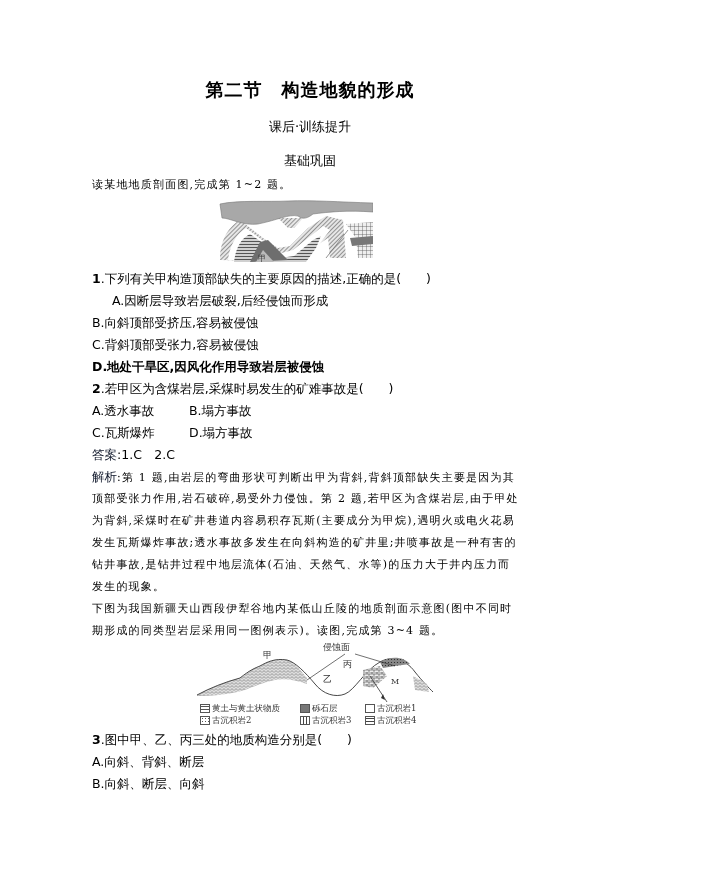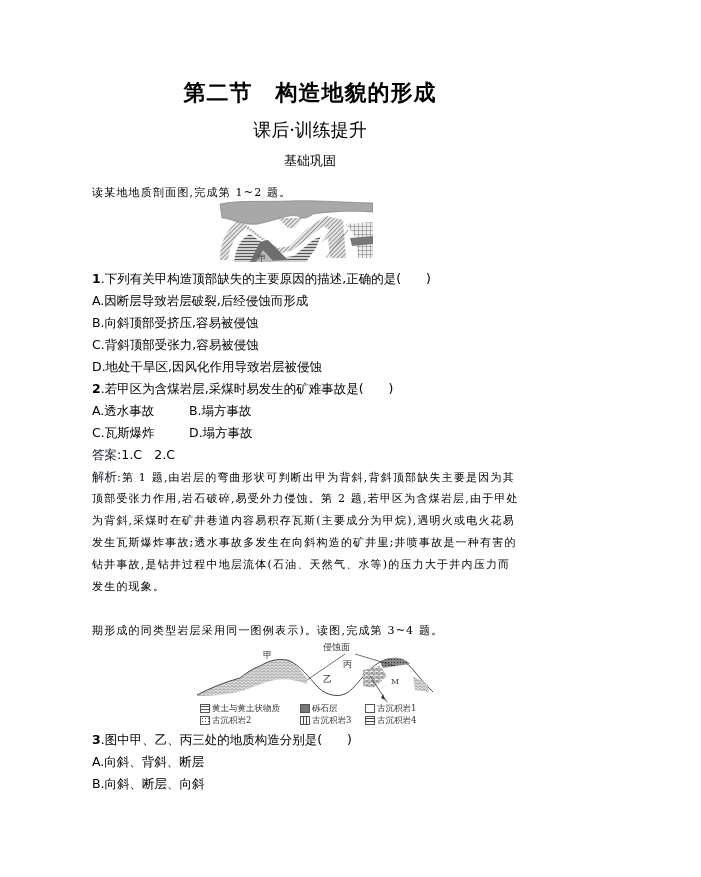--- a/index.html
+++ b/index.html
@@ -1,19 +1,19 @@
 <!DOCTYPE html>
 <html><head>
   <meta charset="utf-8">
   <style>
     html, body { margin: 0; padding: 0; background: #ffffff; }
     body { width: 701px; height: 877px; position: relative; overflow: hidden; font-family: "DejaVu Sans", sans-serif; color: #000; }
     .page { position: absolute; left: 0; top: 0; width: 701px; height: 877px; }
-    .title { position: absolute; left: 0; width: 620px; top: 78px; text-align: center; font-family: Liberation Sans, sans-serif; font-weight: bold; font-size: 22px; letter-spacing: 1px; }
-    .subtitle { position: absolute; left: 0; width: 620px; top: 118px; text-align: center; font-family: "DejaVu Serif", serif; font-size: 18px; }
+    .title { position: absolute; left: 0; width: 620px; top: 78px; text-align: center; font-family: Liberation Sans, sans-serif; font-weight: bold; font-size: 18px; letter-spacing: 1px; }
+    .subtitle { position: absolute; left: 0; width: 620px; top: 118px; text-align: center; font-family: "DejaVu Serif", serif; font-size: 13px; }
     .section { position: absolute; left: 0; width: 620px; top: 152px; text-align: center; font-family: "DejaVu Serif", serif; font-size: 13px; }
     .line { position: absolute; left: 92px; font-size: 12.5px; line-height: 18px; white-space: nowrap; }
     .serif-small { font-family: "DejaVu Serif", serif; font-size: 11px; letter-spacing: 1.2px; }
     .q { font-size: 12.5px; }
     .qnum { font-weight: bold; }
     .red { color: #0f172a; }
     .opt-col2 { position: absolute; left: 97px; }
     .fig1 { position: absolute; left: 218px; top: 198px; width: 155px; height: 64px; }
     .fig2 { position: absolute; left: 195px; top: 640px; width: 240px; height: 88px; }
     .legend { position: absolute; font-size: 8.5px; font-family: "DejaVu Serif", serif; color: #333; white-space: nowrap; }
@@ -21,21 +21,21 @@
   </style>
 </head>
 <body>
 
 <div class="page">
 
   <div class="title">第二节　构造地貌的形成</div>
   <div class="subtitle">课后·训练提升</div>
   <div class="section">基础巩固</div>
 
-  <div class="line serif-small" style="top:184px;text-align:right;">读某地地质剖面图,完成第 1~2 题。</div>
+  <div class="line serif-small" style="top:176px;text-align:right;">读某地地质剖面图,完成第 1~2 题。</div>
 
   <svg class="fig1" viewBox="0 0 155 64">
     <defs>
       <pattern id="hatchA" width="3" height="3" patternUnits="userSpaceOnUse" patternTransform="rotate(45)">
         <rect width="3" height="3" fill="#e6e6e6"></rect>
         <line x1="0" y1="0" x2="0" y2="3" stroke="#6e6e6e" stroke-width="1.4"></line>
       </pattern>
       <pattern id="hatchB" width="3" height="3" patternUnits="userSpaceOnUse">
         <rect width="3" height="3" fill="#d0d0d0"></rect>
         <line x1="0" y1="1.5" x2="3" y2="1.5" stroke="#555" stroke-width="1"></line>
@@ -64,24 +64,24 @@
     <line x1="108" y1="60" x2="130" y2="32" stroke="#777" stroke-width="0.8"></line>
 
     <path d="M2 6 C20 2 50 4 70 3 C95 2 120 4 155 5 L155 14 C130 12 110 14 95 16 C90 20 85 22 80 18 C70 16 60 22 40 26 C25 28 12 20 4 20 Z" fill="#a8a8a8" stroke="#777" stroke-width="0.6"></path>
 
     <text x="40" y="63" font-size="8" fill="#333" font-family="DejaVu Sans, sans-serif">甲</text>
   </svg>
 
   <div class="line q" style="top:270px;">
     <span class="qnum">1</span><span>.下列有关甲构造顶部缺失的主要原因的描述,正确的是(　　)</span>
   </div>
-  <div class="line q" style="top:292px;">A.因断层导致岩层破裂,后经侵蚀而形成</div>
+  <div class="line q" style="top:292px;margin-left:20px;">A.因断层导致岩层破裂,后经侵蚀而形成</div>
   <div class="line q" style="top:314px;">B.向斜顶部受挤压,容易被侵蚀</div>
   <div class="line q" style="top:336px;">C.背斜顶部受张力,容易被侵蚀</div>
-  <div class="line q" style="top:358px;">D.地处干旱区,因风化作用导致岩层被侵蚀</div>
+  <div class="line q" style="top:358px;font-weight:bold;">D.地处干旱区,因风化作用导致岩层被侵蚀</div>
 
   <div class="line q" style="top:380px;">
     <span class="qnum">2</span><span>.若甲区为含煤岩层,采煤时易发生的矿难事故是(　　)</span>
   </div>
   <div class="line q" style="top:402px;width:300px;">
     <span>A.透水事故</span>
     <span class="opt-col2">B.塌方事故</span>
   </div>
   <div class="line q" style="top:424px;width:300px;">
     <span>C.瓦斯爆炸</span>
@@ -94,20 +94,21 @@
 
   <div class="line serif-small" style="top:468px;">
     <span class="red" style="font-family:'DejaVu Sans',sans-serif;font-size:12.5px;letter-spacing:0;">解析</span><span>:第 1 题,由岩层的弯曲形状可判断出甲为背斜,背斜顶部缺失主要是因为其</span>
   </div>
   <div class="line serif-small" style="top:490px;">顶部受张力作用,岩石破碎,易受外力侵蚀。第 2 题,若甲区为含煤岩层,由于甲处</div>
   <div class="line serif-small" style="top:512px;">为背斜,采煤时在矿井巷道内容易积存瓦斯(主要成分为甲烷),遇明火或电火花易</div>
   <div class="line serif-small" style="top:534px;">发生瓦斯爆炸事故;透水事故多发生在向斜构造的矿井里;井喷事故是一种有害的</div>
   <div class="line serif-small" style="top:556px;">钻井事故,是钻井过程中地层流体(石油、天然气、水等)的压力大于井内压力而</div>
   <div class="line serif-small" style="top:578px;">发生的现象。</div>
 
+  <div class="line serif-small" style="top:600px;">下图为我国新疆天山西段伊犁谷地内某低山丘陵的地质剖面示意图(图中不同时</div>
   <div class="line serif-small" style="top:622px;">期形成的同类型岩层采用同一图例表示)。读图,完成第 3~4 题。</div>
 
   <div class="fig2">
     <svg width="240" height="62" viewBox="0 0 240 62" style="position:absolute;left:0;top:0;">
       <defs>
         <pattern id="dots" width="4" height="3" patternUnits="userSpaceOnUse">
           <rect width="4" height="3" fill="#ddd"></rect>
           <circle cx="1" cy="1" r="0.6" fill="#444"></circle>
           <line x1="2" y1="2" x2="4" y2="2" stroke="#666" stroke-width="0.5"></line>
         </pattern>

